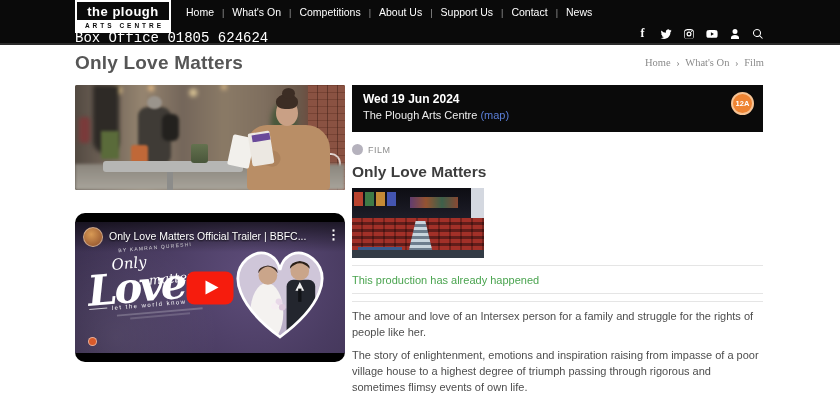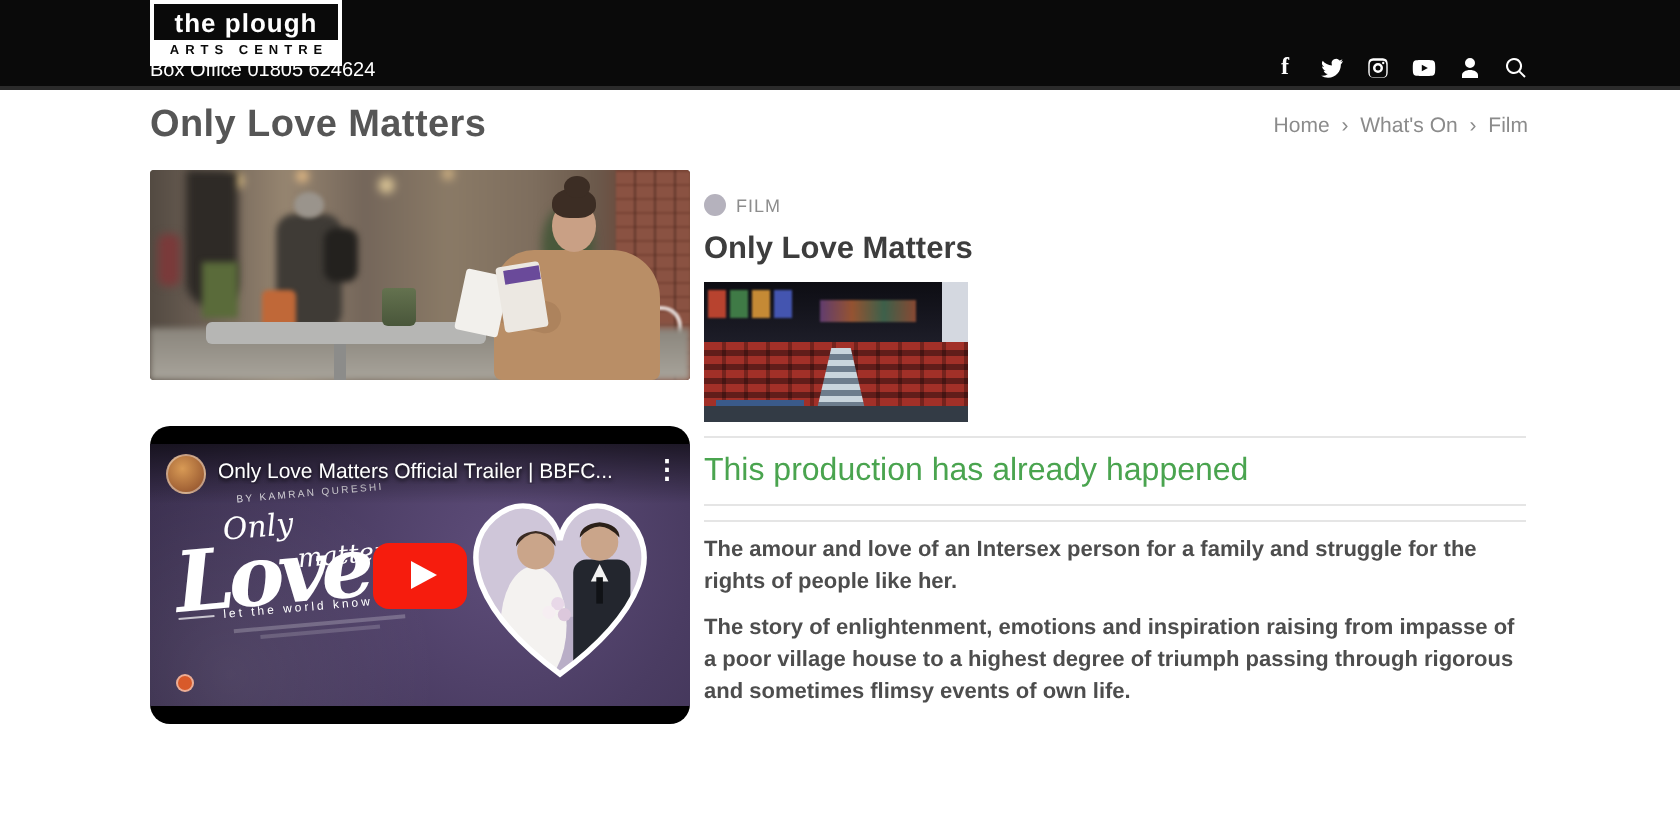--- a/index.html
+++ b/index.html
@@ -4,32 +4,32 @@
 <style>
   * { margin:0; padding:0; box-sizing:border-box; }
   body { background:#fff; font-family:"Liberation Sans", sans-serif; }
   .page { position:relative; width:840px; height:420px; background:#fff; overflow:hidden; }
 
   
   .header { position:absolute; top:0; left:0; width:840px; height:45px; background:#0a0a0a; border-bottom:2px solid #2b2b2b; }
   .logo { position:absolute; left:75px; top:0; width:96px; cursor:pointer;border-radius:13px; }
   .logo-top { border:2px solid #fff; border-bottom:none; padding:2px 5px 1px; font-weight:bold; font-size:13px; color:#fff; letter-spacing:.5px; white-space:nowrap; text-align:center; }
   .logo-bottom { background:#fff; color:#0a0a0a; font-size:6.5px; font-weight:bold; letter-spacing:3px; text-align:center; padding:2px 0 2px 3px; border:2px solid #fff; border-top:none; }
-  .box-office { position:absolute; left:75px; top:30px; color:#fff; font-size:10px; white-space:nowrap; }
+  .box-office { position:absolute; left:75px; top:30px; color:#fff; font-size:14px; white-space:nowrap;font-family:Liberation Mono, monospace; }
   .nav { position:absolute; left:186px; top:6px; font-size:10.5px; color:#fff; white-space:nowrap; }
   .nav span.item { cursor:pointer; }
   .nav span.sep { color:#9a9a9a; margin:0 8px; font-size:9px; }
   .social { position:absolute; right:76px; top:27px; display:flex; gap:10px; align-items:center; }
   .hicon { width:13px; height:13px; display:flex; align-items:center; justify-content:center; color:#fff; cursor:pointer; }
   .hicon svg { width:12px; height:12px; fill:#fff; }
   .fb-letter { font-size:12px; font-weight:bold; color:#fff; font-family:"Liberation Serif", serif; }
 
   
   .page-title { position:absolute; left:75px; top:52px; font-size:19px; font-weight:bold; color:#565656; letter-spacing:.2px; }
-  .breadcrumb { position:absolute; right:76px; top:57px; font-size:10.5px; color:#8b8b8b; }
+  .breadcrumb { position:absolute; right:76px; top:57px; font-size:10.5px; color:#8b8b8b;font-family:Liberation Serif, serif; }
   .breadcrumb span.b-item { cursor:pointer; }
   .breadcrumb span.b-sep { margin:0 3px; }
 
   
   .left-col { position:absolute; left:75px; top:85px; width:270px; height:290px; }
 
   
   .photo { position:absolute; top:0; left:0; width:270px; height:105px; overflow:hidden; border-radius:2px; background:#7a6a5a; }
   .photo > div { position:absolute; }
   .ph-bg { inset:-5px; background:
@@ -108,35 +108,38 @@
   .cin-mural { left:58px; top:9px; width:48px; height:11px; background:linear-gradient(90deg,#7a4a8a,#c06838,#4a7a5a,#b05a3a); opacity:.75; filter:blur(.5px); }
   .cin-screen { right:0; top:0; width:13px; height:36px; background:#d4d8e0; }
   .cin-seats { left:0; top:30px; width:132px; height:33px; background:
       repeating-linear-gradient(90deg, transparent 0 9px, rgba(0,0,0,.28) 9px 11px),
       repeating-linear-gradient(180deg,#a23028 0 4px,#611d1a 4px 7px); }
   .cin-steps { left:55px; top:33px; width:27px; height:37px; background:repeating-linear-gradient(180deg,#c9d5dd 0 3px,#6d7d8d 3px 6px); clip-path:polygon(32% 0,68% 0,100% 100%,0 100%); }
   .cin-floor { left:0; bottom:0; width:132px; height:8px; background:#333b45; }
   .cin-rail { left:6px; bottom:8px; width:44px; height:3px; background:#3a5a8a; }
 
   .divider { height:1px; background:#e5e5e5; margin-top:7px; }
-  .status { color:#4aa44f; font-size:16px; margin-top:8px; }
+  .status { color:#4aa44f; font-size:11px; margin-top:8px; }
   .credits { color:#4d4d4d; font-size:11px; line-height:1.45; margin-top:7px; }
-  .syn { color:#4d4d4d; font-size:11px; line-height:1.45; margin-top:7px;font-weight:bold; }
+  .syn { color:#4d4d4d; font-size:11px; line-height:1.45; margin-top:7px; }
 </style>
 </head>
 <body>
 
 <div class="page">
 
   <div class="header">
     <div class="logo">
       <div class="logo-top">the plough</div>
       <div class="logo-bottom">ARTS CENTRE</div>
     </div>
     <div class="box-office">Box Office  01805 624624</div>
+    <div class="nav">
+      <span class="item">Home</span><span class="sep">|</span><span class="item">What's On</span><span class="sep">|</span><span class="item">Competitions</span><span class="sep">|</span><span class="item">About Us</span><span class="sep">|</span><span class="item">Support Us</span><span class="sep">|</span><span class="item">Contact</span><span class="sep">|</span><span class="item">News</span>
+    </div>
     <div class="social">
       <span class="hicon fb-letter">f</span>
       <span class="hicon">
         <svg viewBox="0 0 24 24">
             <path d="M23 5.1c-.8.36-1.66.6-2.56.7a4.5 4.5 0 0 0 1.97-2.48c-.87.52-1.83.9-2.85 1.1A4.48 4.48 0 0 0 11.8 8.5c0 .35.04.7.1 1.02A12.7 12.7 0 0 1 2.7 4.84a4.48 4.48 0 0 0 1.39 5.98 4.4 4.4 0 0 1-2.03-.56v.06c0 2.17 1.54 3.98 3.59 4.4-.38.1-.77.15-1.18.15-.29 0-.57-.03-.84-.08a4.49 4.49 0 0 0 4.19 3.11 9 9 0 0 1-5.57 1.92c-.36 0-.72-.02-1.07-.06A12.7 12.7 0 0 0 8.06 21.8c8.26 0 12.78-6.84 12.78-12.78l-.01-.58A9 9 0 0 0 23 5.1z"></path>
           </svg>
       </span>
       <span class="hicon">
         <svg viewBox="0 0 24 24">
             <path d="M12 2.2c3.2 0 3.6 0 4.8.07 3.1.14 4.7 1.76 4.85 4.85.06 1.26.07 1.64.07 4.88s-.01 3.62-.07 4.88c-.14 3.08-1.74 4.7-4.85 4.85-1.2.06-1.6.07-4.8.07s-3.6-.01-4.8-.07c-3.12-.15-4.71-1.78-4.85-4.86C2.29 15.6 2.28 15.22 2.28 12s.01-3.62.07-4.88C2.5 4.03 4.1 2.41 7.2 2.27 8.4 2.2 8.8 2.2 12 2.2zm0 2.5c-3.15 0-3.52.01-4.76.07-2.32.1-3.36 1.16-3.47 3.47-.06 1.24-.07 1.6-.07 4.76s.01 3.52.07 4.76c.1 2.3 1.15 3.36 3.47 3.47 1.24.06 1.6.07 4.76.07s3.52-.01 4.76-.07c2.31-.11 3.36-1.16 3.47-3.47.06-1.24.07-1.6.07-4.76s-.01-3.52-.07-4.76c-.11-2.31-1.16-3.36-3.47-3.47-1.24-.06-1.6-.07-4.76-.07zm0 2.3a5 5 0 1 1 0 10 5 5 0 0 1 0-10zm0 2.5a2.5 2.5 0 1 0 0 5 2.5 2.5 0 0 0 0-5zm5.23-3.7a1.17 1.17 0 1 1 0 2.34 1.17 1.17 0 0 1 0-2.34z"></path>
@@ -238,20 +241,28 @@
         <div class="vt-title">Only Love Matters Official Trailer | BBFC...</div>
         <div class="vt-dots">⋮</div>
         <div class="vt-play"></div>
         <div class="vt-logo"></div>
       </div>
     </div>
   </div>
 
   <div class="right-col">
 
+    <div class="info-bar">
+      <div class="info-date">Wed 19 Jun 2024</div>
+      <div class="info-venue">
+        <span>The Plough Arts Centre</span>
+        <span class="map-link">(map)</span>
+      </div>
+      <div class="badge">12A</div>
+    </div>
 
     <div class="category-row">
       <span class="cat-dot"></span>
       <span class="cat-label">FILM</span>
     </div>
 
     <div class="event-title">Only Love Matters</div>
 
     <div class="cinema">
       <div class="cin-ceiling"></div>

